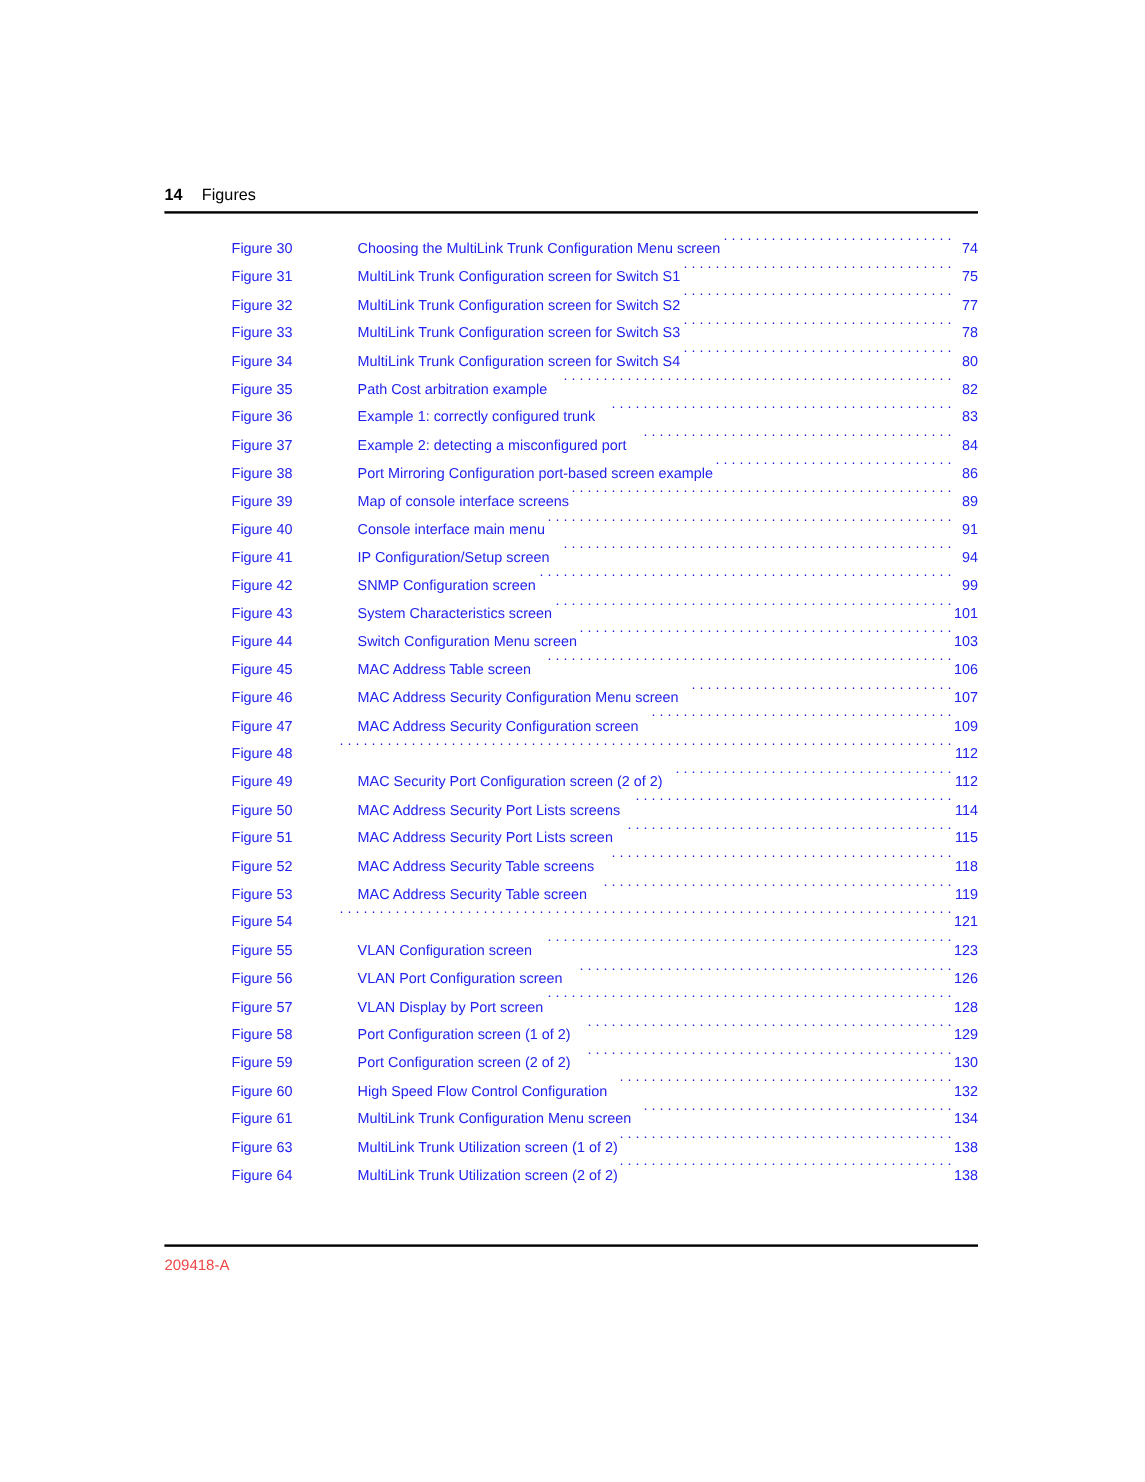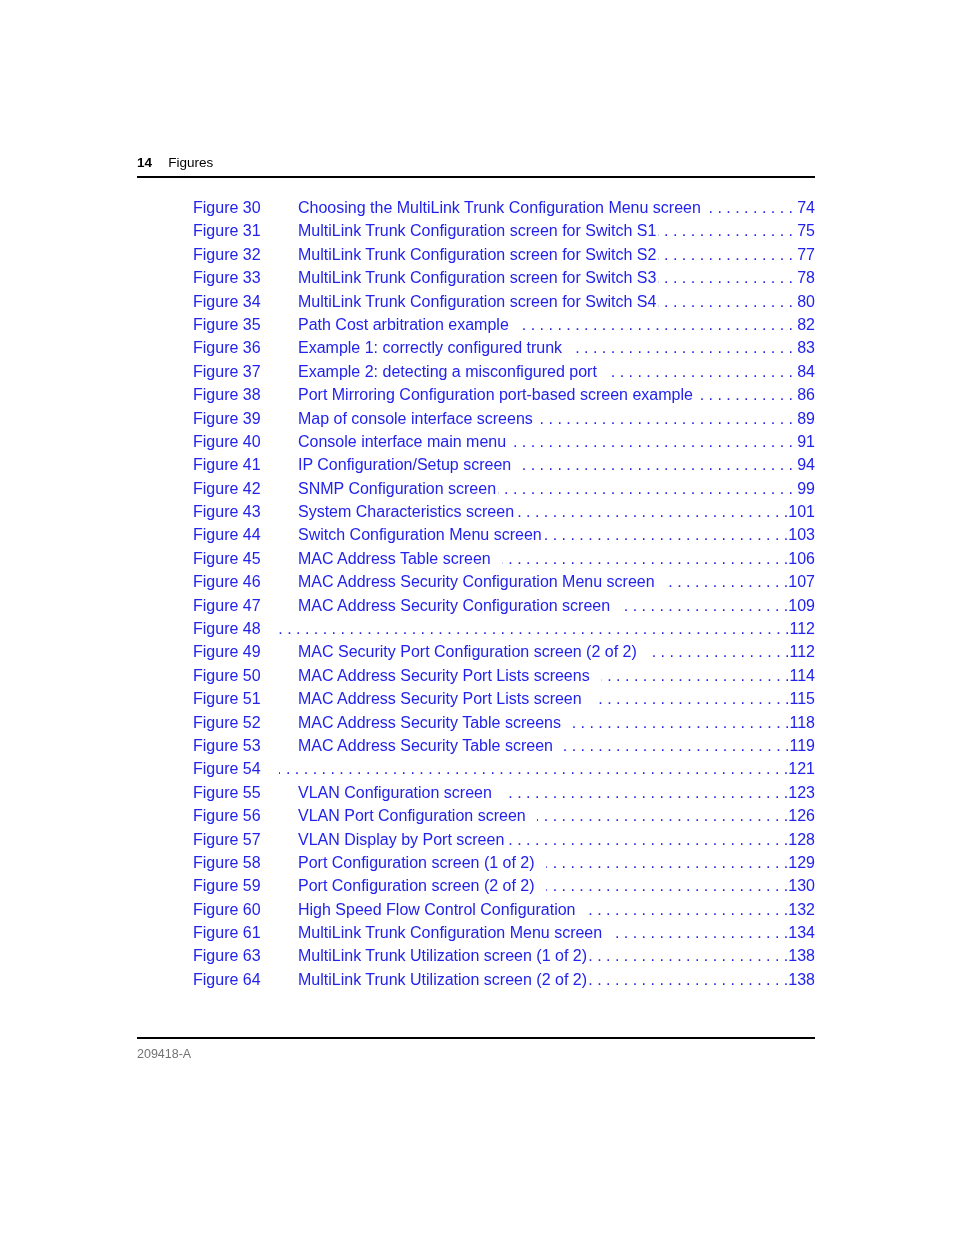--- a/index.html
+++ b/index.html
@@ -57,24 +57,24 @@
   
   .toc {
     position: absolute;
     left: 137px;
     top: 196px;
     width: 678px;
   }
 
   .toc-entry {
     display: flex;
-    align-items: flex-end;
+    align-items: flex-start;
     height: 23.4px;
     color: #2222ee;
-    font-size: 16px;
+    font-size: 12px;
     line-height: 23.4px;
     white-space: nowrap;
   }
 
   .toc-entry .fig-label {
     width: 86px;
     flex: 0 0 86px;
     margin-left: 56px;
   }
 
@@ -119,21 +119,21 @@
     left: 137px;
     top: 1037px;
     width: 678px;
     height: 1.6px;
     background: #000000;
   }
   .page-footer {
     position: absolute;
     left: 137px;
     top: 1046px;
-    color: #737373;
+    color: #ef4444;
     font-size: 12.5px;
     line-height: 16px;
   }
 </style>
 </head>
 <body>
 
 <div class="page">
 
   <div class="page-header">

